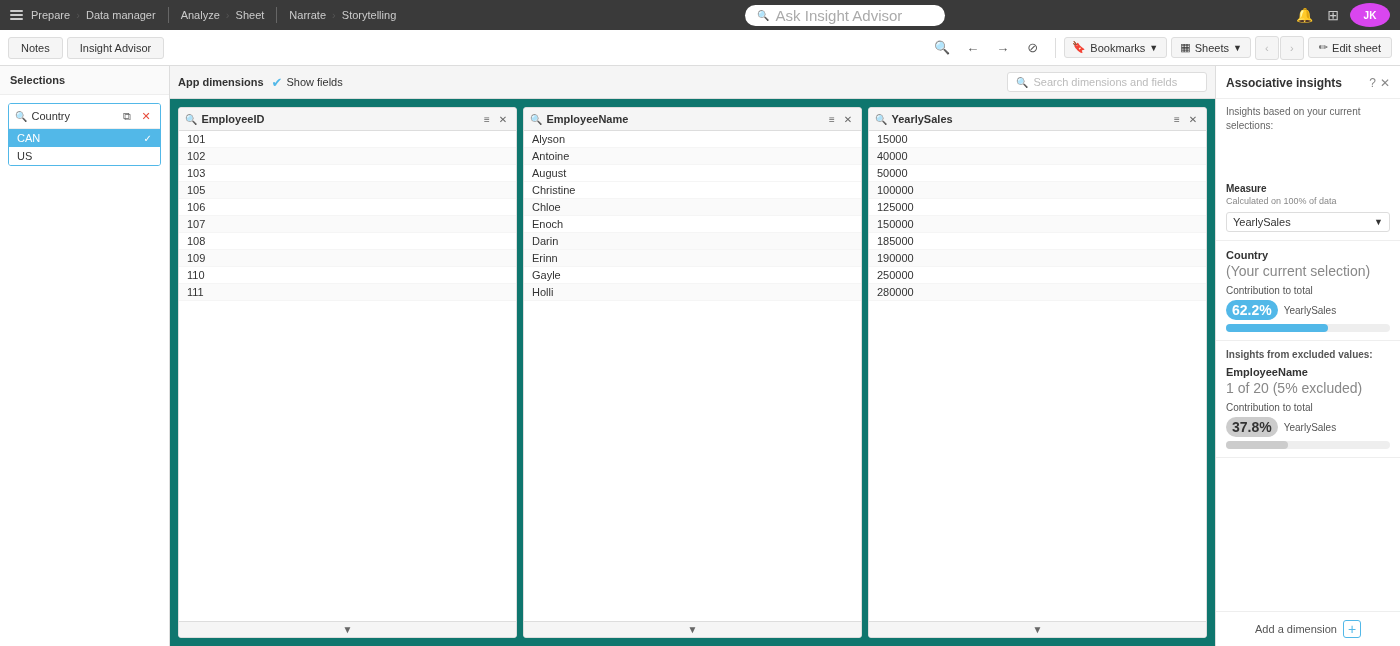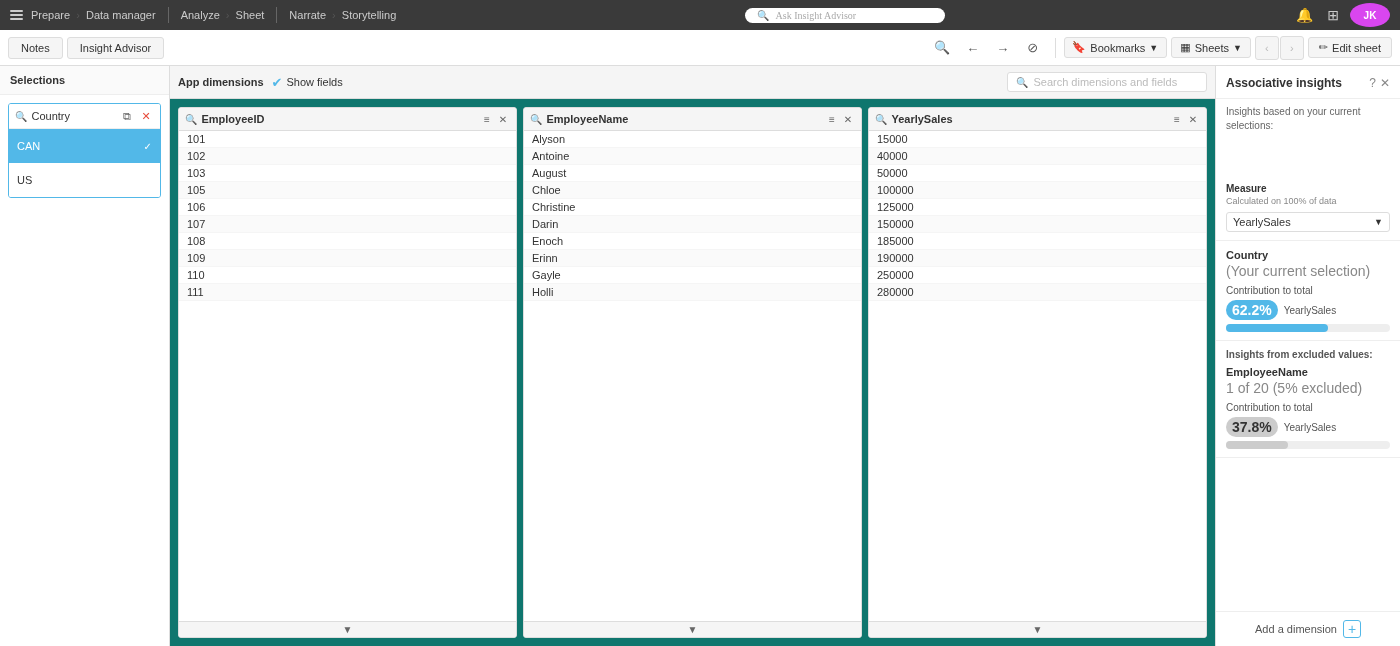--- a/index.html
+++ b/index.html
@@ -126,21 +126,21 @@
     }
     .selection-header-icons {
       display: flex; gap: 3px;
     }
     .sel-icon {
       font-size: 11px; color: #666; cursor: pointer; width: 16px; height: 16px;
       display: flex; align-items: center; justify-content: center;
     }
     .selection-item {
       display: flex; align-items: center; justify-content: space-between;
-      padding: 11px 8px; font-size: 11px;
+      padding: 3px 8px; font-size: 11px;
     }
     .selection-item.selected {
       background: #52b8e8; color: #fff;
     }
     .selection-item.normal { color: #333; background: #fff; }
     .check-mark { color: #fff; font-size: 10px; }
     .dimensions-title {
       font-size: 11px; font-weight: 600; color: #333;
     }
     .show-fields {
@@ -343,21 +343,21 @@
   </div>
   <div class="top-bar-divider"></div>
   <div class="top-bar-section">
     <span style="cursor:pointer">Narrate</span>
     <span style="margin:0 3px;color:#555">›</span>
     <span style="cursor:pointer">Storytelling</span>
   </div>
   <div style="flex:1; display:flex; justify-content:center;">
     <div style="background:#fff;border-radius:16px;padding:2px 12px;display:flex;align-items:center;gap:6px;min-width:200px;">
       <span style="font-size:10px;color:#999">🔍</span>
-      <span style="font-size:10px;color:#aaa;font-family:Liberation Serif, serif;">Ask Insight Advisor</span>
+      <span style="font-size:15px;color:#aaa;">Ask Insight Advisor</span>
     </div>
   </div>
   <div class="top-bar-actions">
     <div class="icon-btn">🔔</div>
     <div class="icon-btn">⊞</div>
     <div style="width:40px;height:24px;border-radius:50%;background:#d946ef;display:flex;align-items:center;justify-content:center;color:#fff;font-size:10px;font-weight:600;cursor:pointer;">JK</div>
   </div>
 </div>
 
 <div class="second-bar">
@@ -466,24 +466,24 @@
           </div>
           <div class="dim-table-icons">
             <div class="dim-table-icon">≡</div>
             <div class="dim-table-icon">✕</div>
           </div>
         </div>
         <div class="dim-table-body">
           <div class="dim-row white">Alyson</div>
           <div class="dim-row light">Antoine</div>
           <div class="dim-row white">August</div>
+          <div class="dim-row white">Christine</div>
           <div class="dim-row light">Chloe</div>
-          <div class="dim-row white">Christine</div>
+          <div class="dim-row white">Enoch</div>
           <div class="dim-row light">Darin</div>
-          <div class="dim-row white">Enoch</div>
           <div class="dim-row light">Erinn</div>
           <div class="dim-row white">Gayle</div>
           <div class="dim-row light">Holli</div>
         </div>
         <div class="scroll-arrow">▼</div>
       </div>
 
       <div class="dim-table">
         <div class="dim-table-header">
           <div class="dim-table-title">

